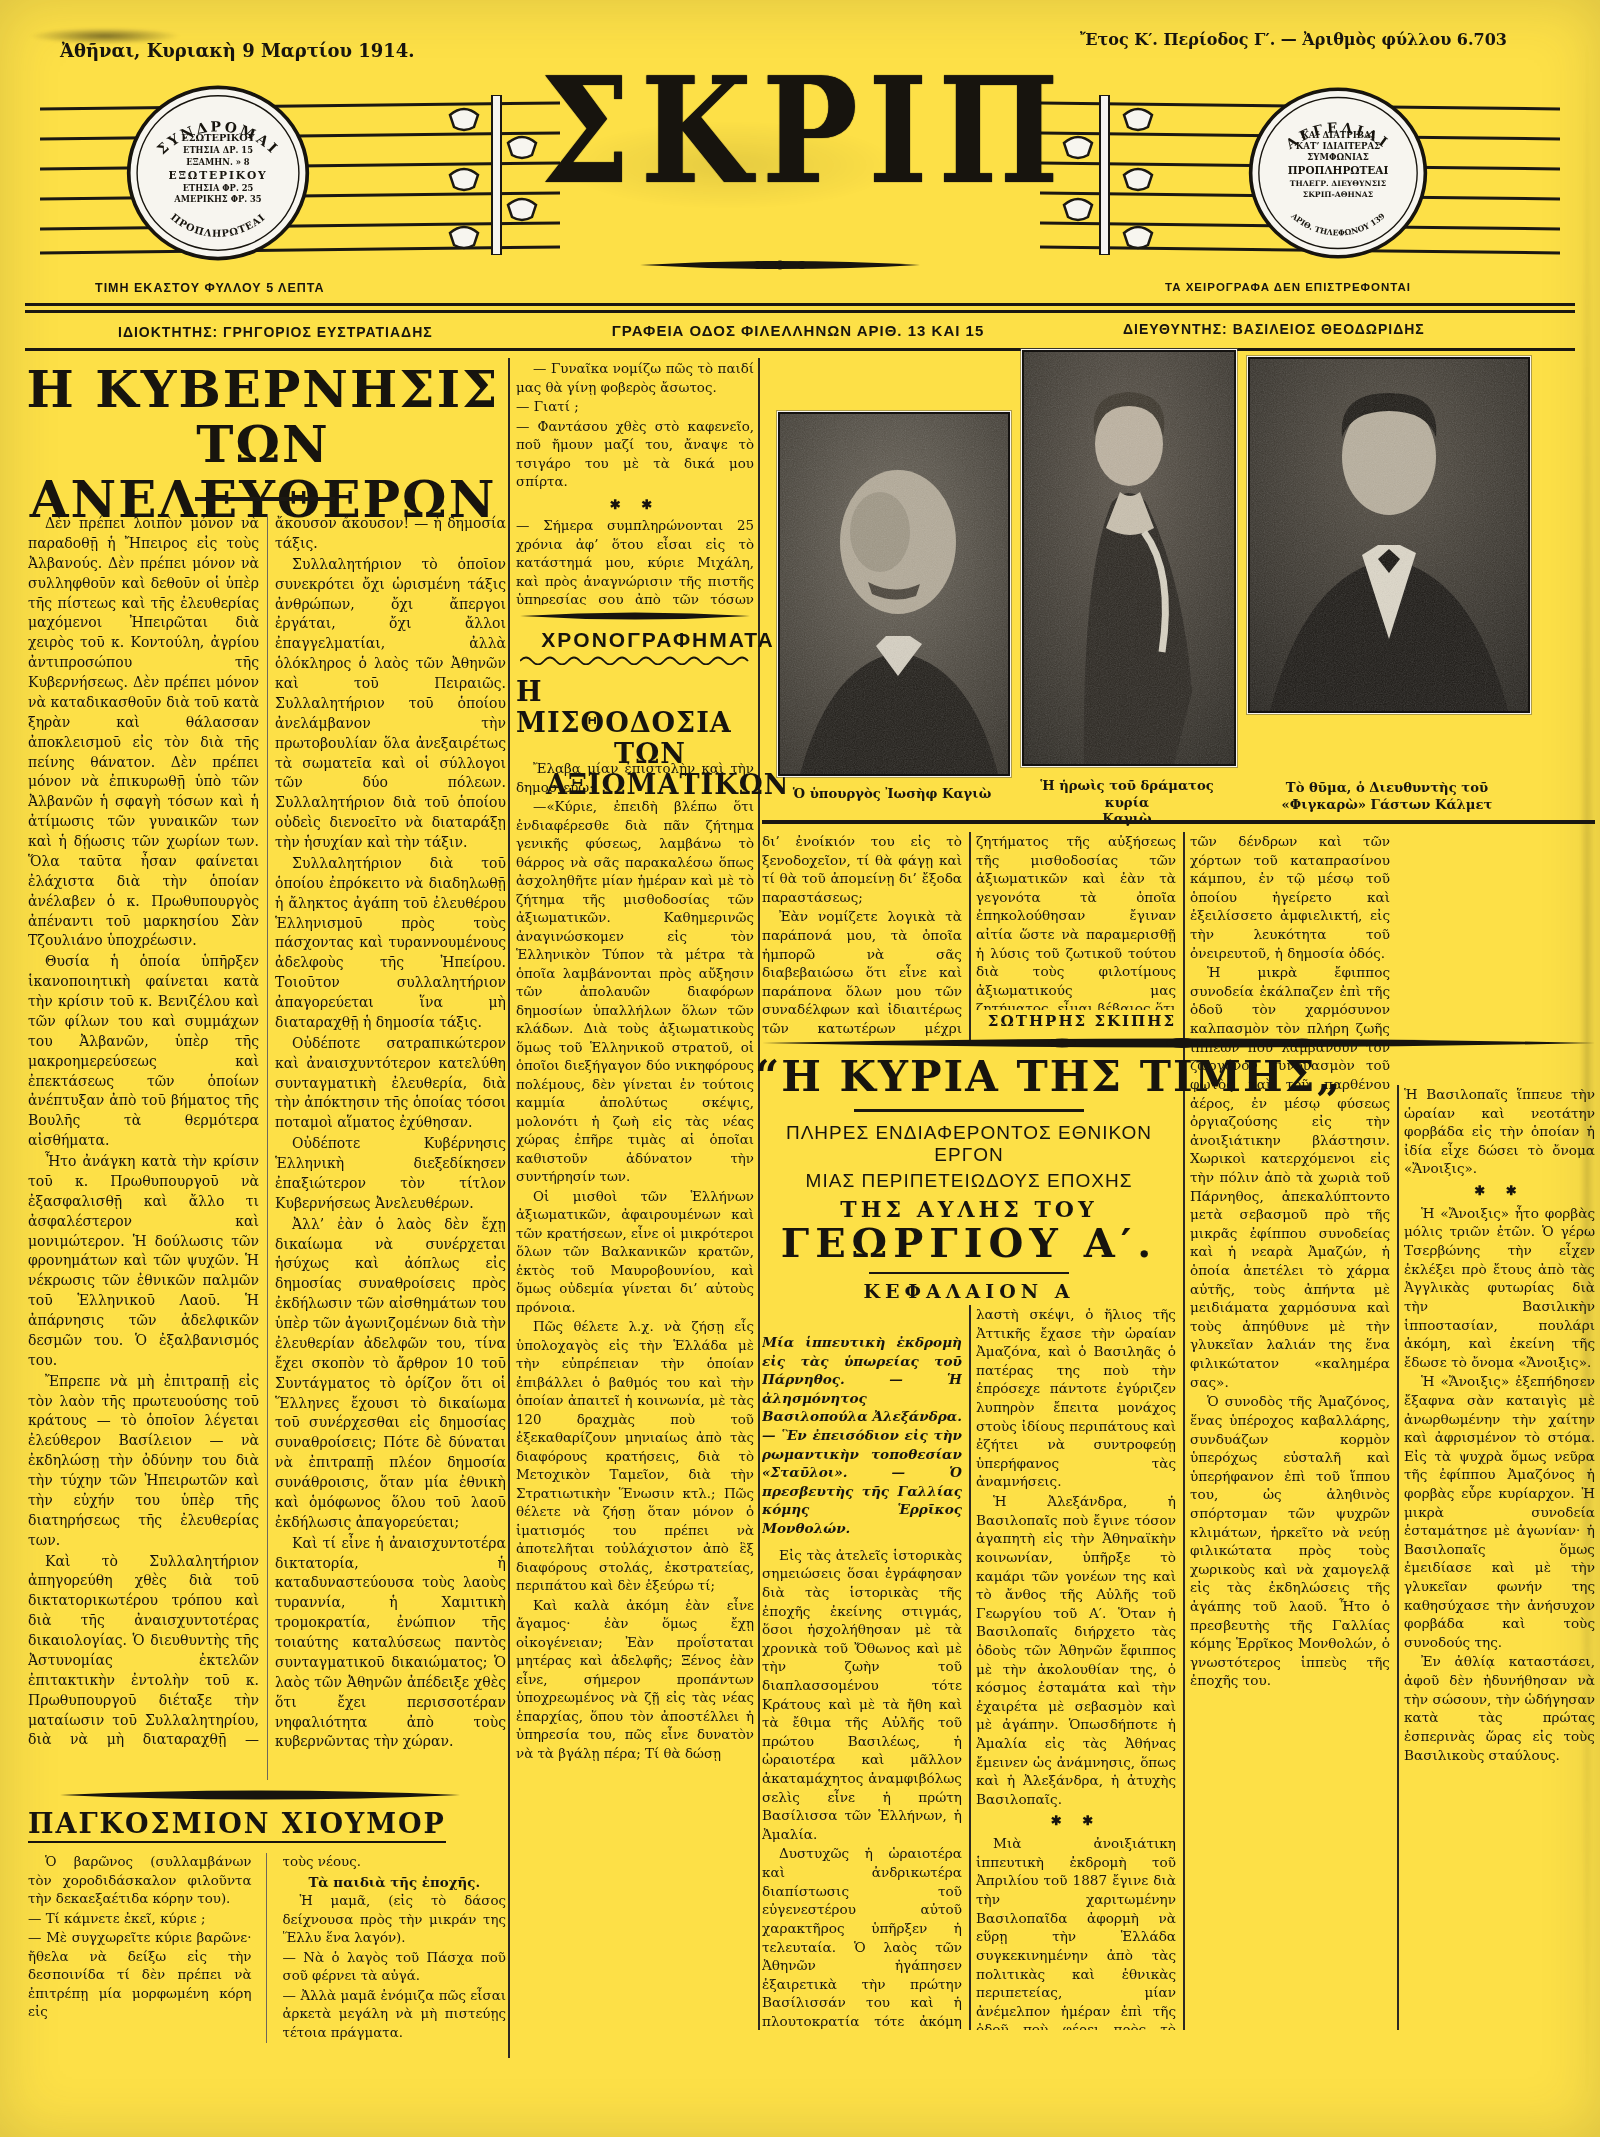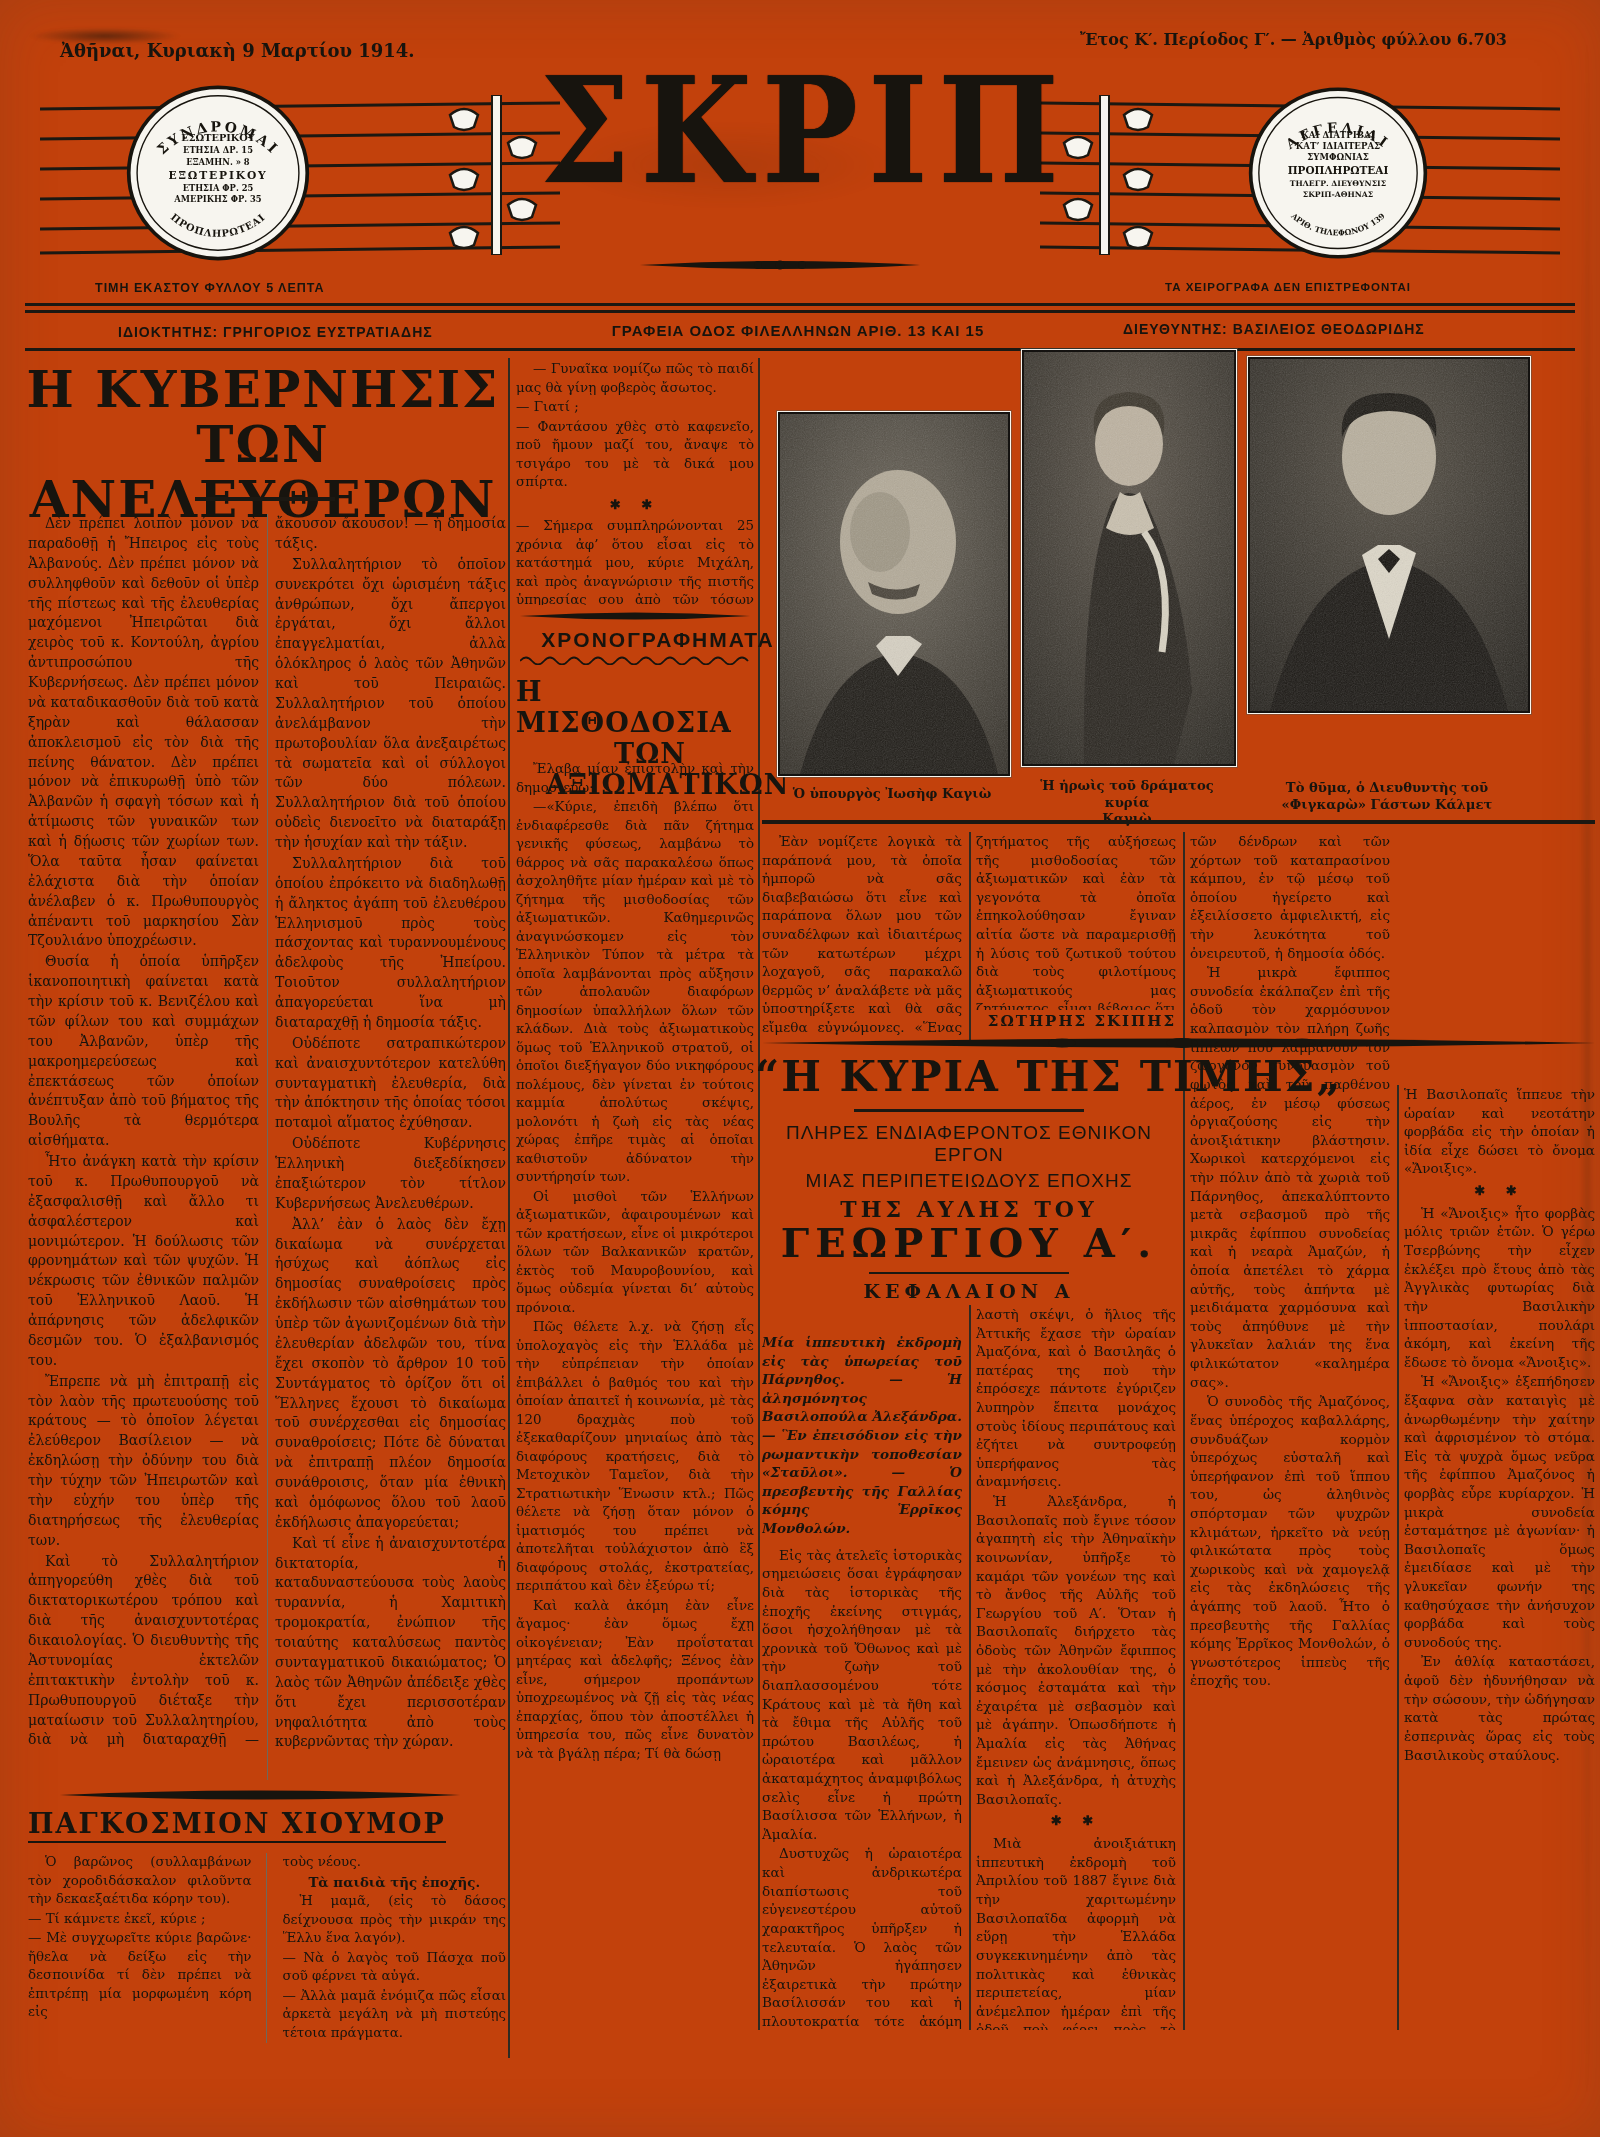--- a/index.html
+++ b/index.html
@@ -1,18 +1,18 @@
 <!DOCTYPE html>
 <html><head>
 <meta charset="utf-8">
 <style>
   html,body{margin:0;padding:0;background:#d9d6cf;}
   #sheet{
     position:relative;width:1600px;height:2137px;margin:0 auto;
-    background:#c2410c;color:#17140e;
+    background:#fde047;color:#17140e;
     font-family:"DejaVu Serif", serif;
     overflow:hidden;
     box-shadow:inset 0 0 60px rgba(60,55,45,.18);
   }
   .abs{position:absolute;}
   .j{text-align:justify;}
   .sans{font-family:"Liberation Sans", sans-serif;}
   .b{font-weight:bold;}
   .ctr{text-align:center;}
   p.bp{margin:0 0 1px 0;text-indent:17px;}
@@ -303,20 +303,21 @@
     <span>Καγιὼ</span>
   </div>
   <div class="abs caption" style="left:1248px;top:780px;width:278px;">
     <span>Τὸ θῦμα, ὁ Διευθυντὴς τοῦ</span><br>
     <span>«Φιγκαρὼ» Γάστων Κάλμετ</span>
   </div>
 
   <div class="abs hr" style="left:762px;top:820px;width:833px;height:4px;"></div>
 
   <div class="abs coltxt j" style="left:762px;top:832px;width:200px;height:208px;">
+    <p class="bp ni">δι’ ἐνοίκιόν του εἰς τὸ ξενοδοχεῖον, τί θὰ φάγῃ καὶ τί θὰ τοῦ ἀπομείνῃ δι’ ἔξοδα παραστάσεως;</p>
     <p class="bp">Ἐὰν νομίζετε λογικὰ τὰ παράπονά μου, τὰ ὁποῖα ἠμπορῶ νὰ σᾶς διαβεβαιώσω ὅτι εἶνε καὶ παράπονα ὅλων μου τῶν συναδέλφων καὶ ἰδιαιτέρως τῶν κατωτέρων μέχρι λοχαγοῦ, σᾶς παρακαλῶ θερμῶς ν’ ἀναλάβετε νὰ μᾶς ὑποστηρίξετε καὶ θὰ σᾶς εἴμεθα εὐγνώμονες. «Ἕνας ἀξιωματικός».</p>
 
   </div>
 
   <div class="abs coltxt j" style="left:976px;top:832px;width:200px;height:178px;">
     <p class="bp ni">ζητήματος τῆς αὐξήσεως τῆς μισθοδοσίας τῶν ἀξιωματικῶν καὶ ἐὰν τὰ γεγονότα τὰ ὁποῖα ἐπηκολούθησαν ἔγιναν αἰτία ὥστε νὰ παραμερισθῇ ἡ λύσις τοῦ ζωτικοῦ τούτου διὰ τοὺς φιλοτίμους ἀξιωματικούς μας ζητήματος, εἶμαι βέβαιος ὅτι δὲν θὰ ἀργήσῃ νὰ ἐπανέλθῃ εἰς τὴν ἐπιφάνειαν.</p>
 
   </div>
   <div id="chron-sig" class="abs" style="left:976px;top:1012px;width:200px;">ΣΩΤΗΡΗΣ ΣΚΙΠΗΣ</div>
 

